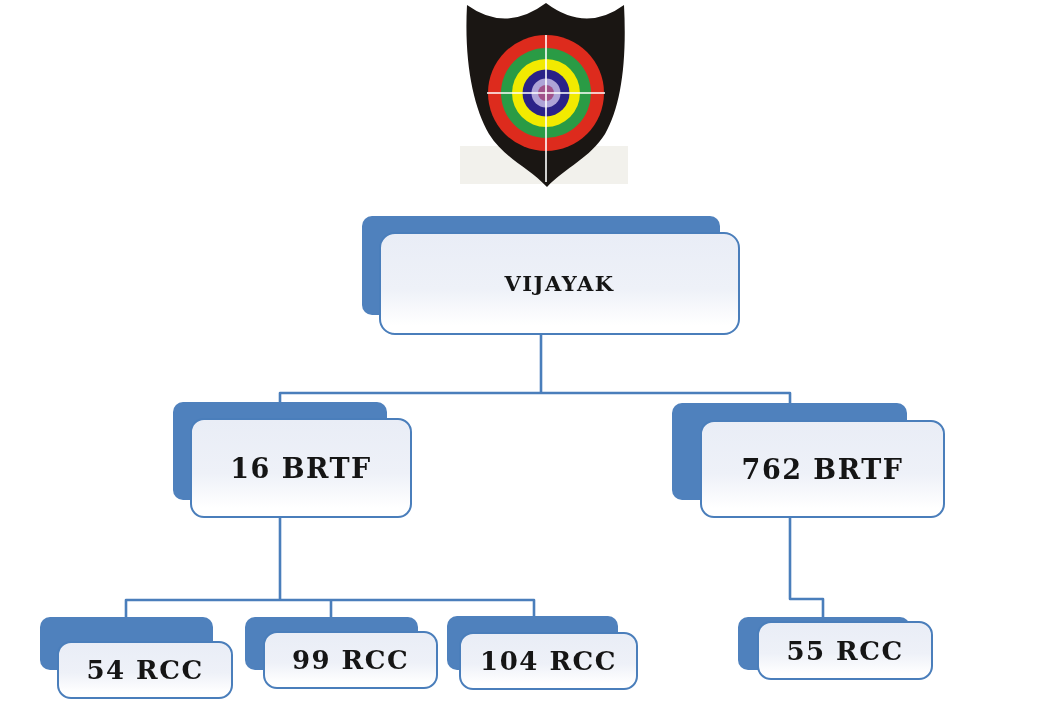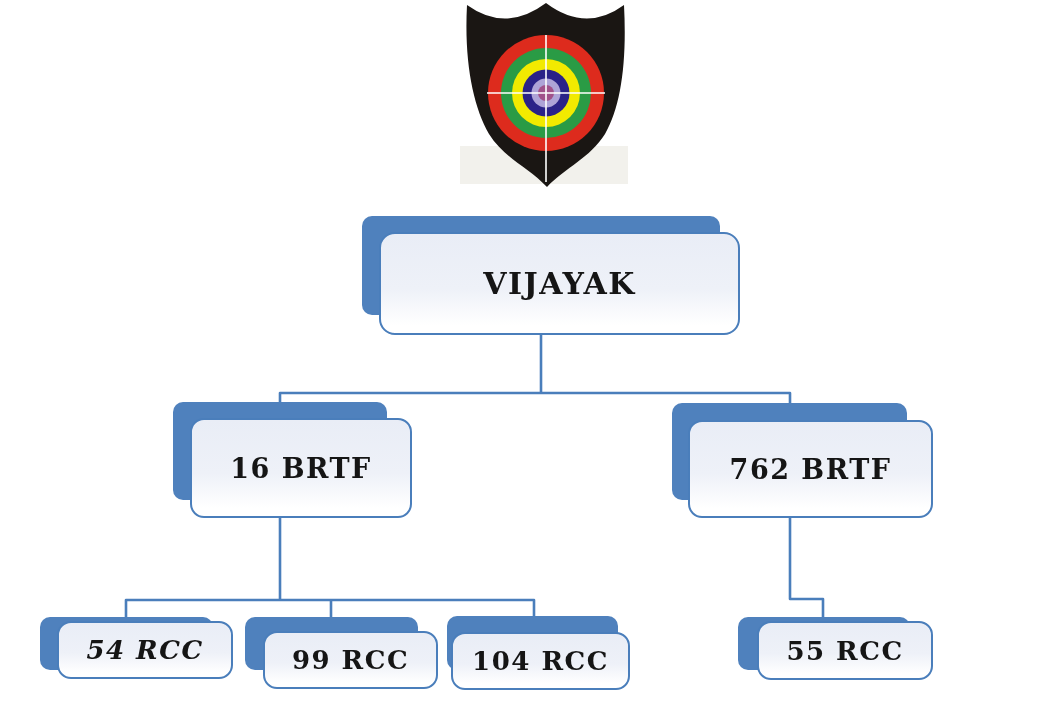--- a/index.html
+++ b/index.html
@@ -64,41 +64,41 @@
     font-weight:bold;
     color:var(--text);
     letter-spacing:1.5px;
     white-space:nowrap;
   }
 
   
   .n-vijayak{left:362px;top:216px;}
   .n-vijayak .node-back{width:358px;height:99px;}
   .n-vijayak .node-front{left:17px;top:16px;width:361px;height:103px;border-radius:16px;}
-  .n-vijayak .node-label{font-size:30px;}
+  .n-vijayak .node-label{font-size:21px;}
 
   
   .n-brtf16{left:173px;top:402px;}
   .n-brtf16 .node-back{width:214px;height:98px;}
   .n-brtf16 .node-front{left:17px;top:16px;width:222px;height:100px;}
   .n-brtf762{left:672px;top:403px;}
   .n-brtf762 .node-back{width:235px;height:97px;}
-  .n-brtf762 .node-front{left:16px;top:17px;width:245px;height:98px;}
+  .n-brtf762 .node-front{left:28px;top:17px;width:245px;height:98px;}
   .n-brtf16 .node-label,.n-brtf762 .node-label{font-size:27px;}
 
   
   .n-rcc54{left:40px;top:617px;}
   .n-rcc54 .node-back{width:173px;height:53px;}
-  .n-rcc54 .node-front{left:17px;top:4px;width:176px;height:58px;font-style:italic;}
+  .n-rcc54 .node-front{left:17px;top:24px;width:176px;height:58px;}
   .n-rcc81{left:245px;top:617px;}
   .n-rcc81 .node-back{width:173px;height:53px;}
   .n-rcc81 .node-front{left:18px;top:14px;width:175px;height:58px;}
   .n-rcc104{left:447px;top:616px;}
   .n-rcc104 .node-back{width:171px;height:54px;}
-  .n-rcc104 .node-front{left:4px;top:16px;width:179px;height:58px;}
+  .n-rcc104 .node-front{left:12px;top:16px;width:179px;height:58px;}
   .n-rcc55{left:738px;top:617px;}
   .n-rcc55 .node-back{width:172px;height:53px;}
   .n-rcc55 .node-front{left:19px;top:4px;width:176px;height:59px;}
   .n-rcc54 .node-label,.n-rcc81 .node-label,
   .n-rcc104 .node-label,.n-rcc55 .node-label{font-size:26px;}
 </style>
 </head>
 <body>
 
 <div class="stage">

